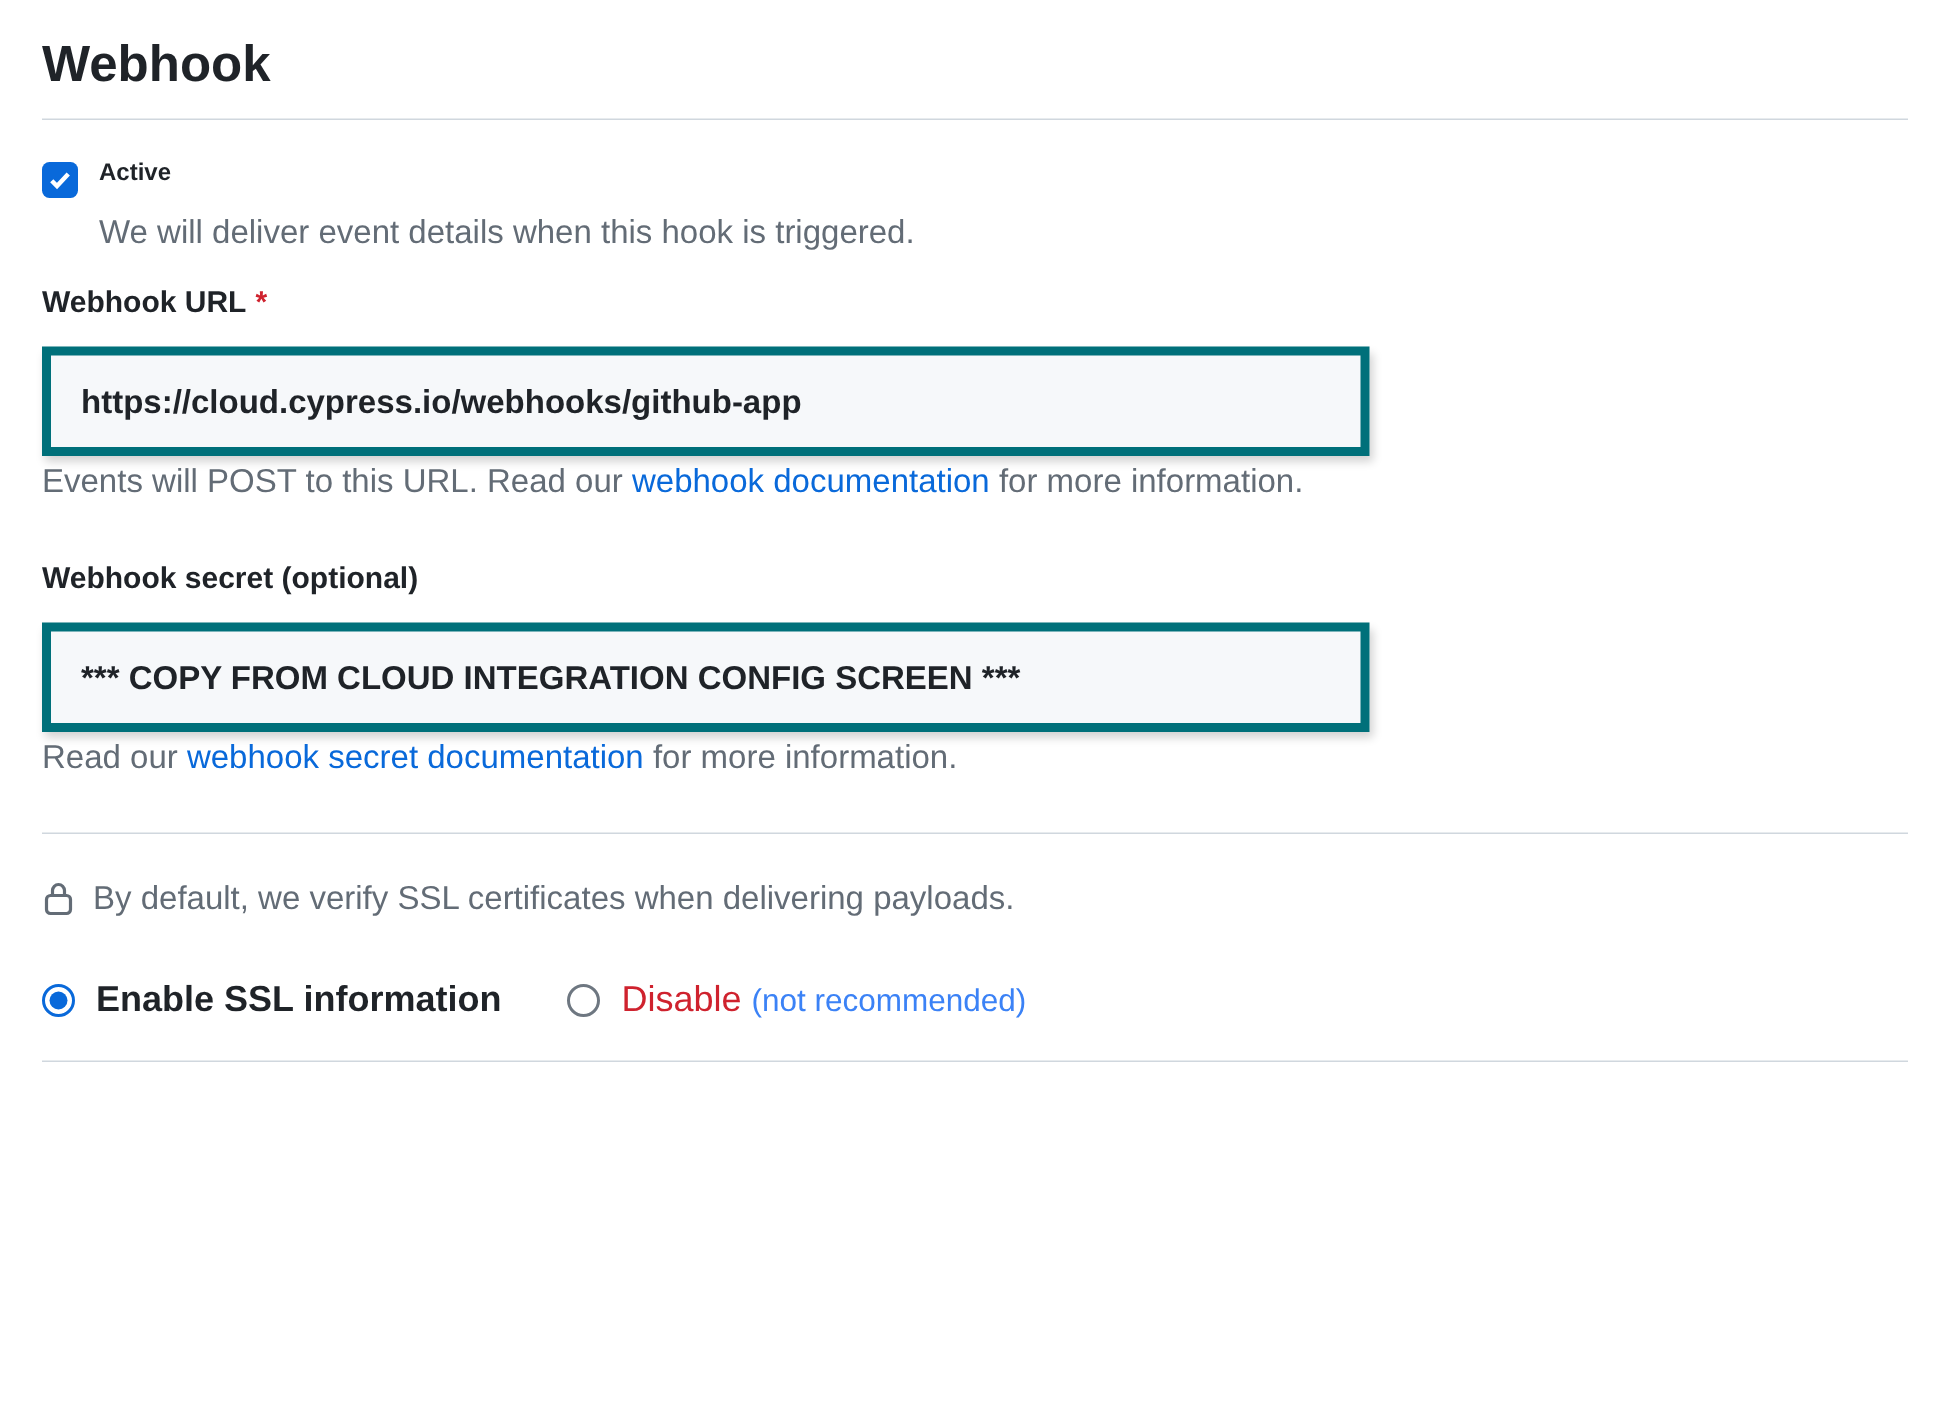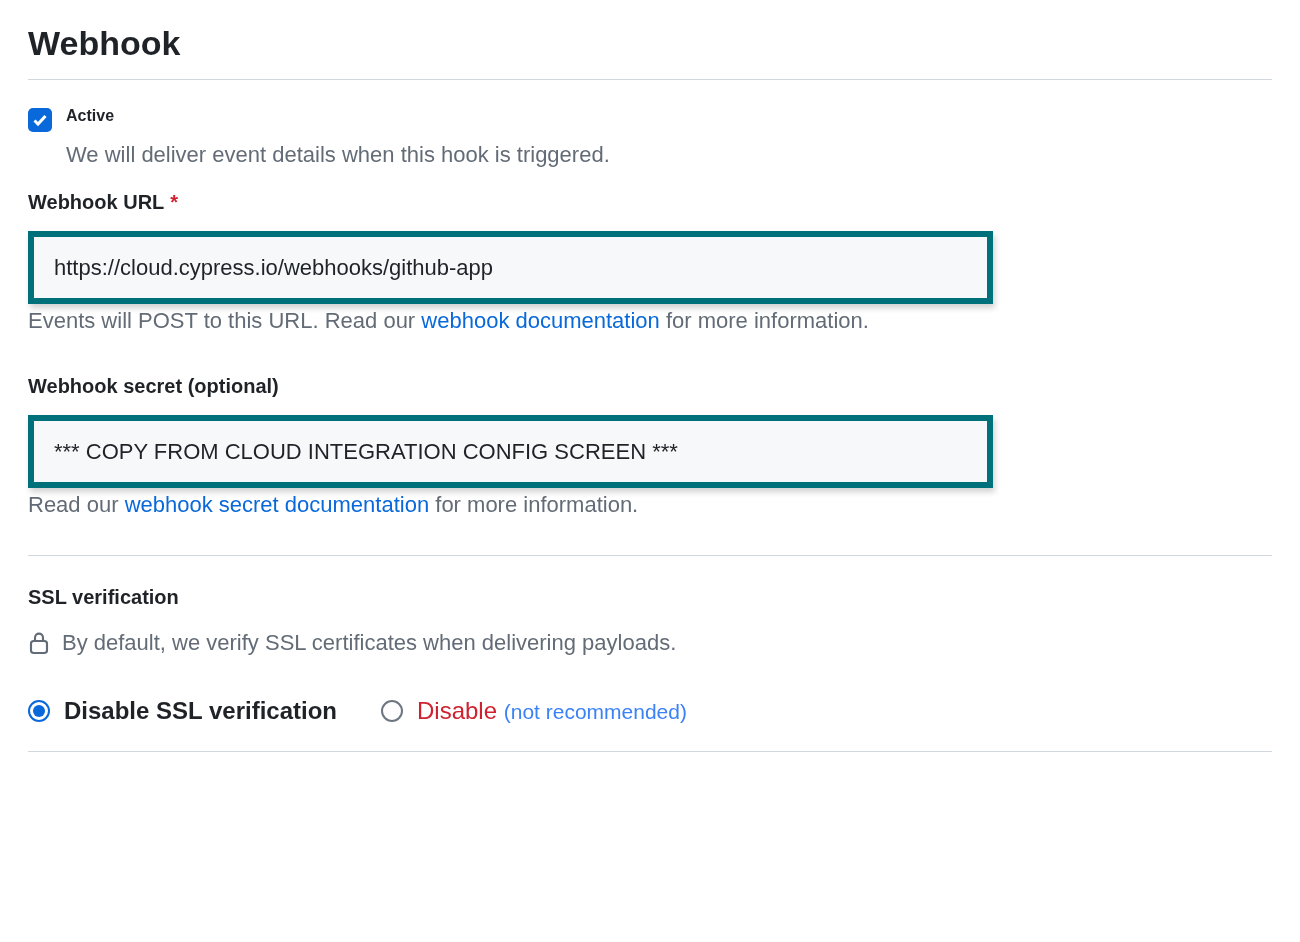--- a/index.html
+++ b/index.html
@@ -63,22 +63,23 @@
     align-items: flex-end;
     gap: 6px;
   }
   .req { color: #cf222e; font-weight: 600; }
   .highlight-box {
     border: 6px solid #00707a;
     background: #f6f8fa;
     padding: 14px 20px;
     font-size: 22px;
     color: #1f2328;
-    width: 965px;
+    width: 885px;
     box-shadow: 2px 4px 6px rgba(0,0,0,0.18);
+    font-weight: bold;
   }
   .help-text {
     color: #636c76;
     font-size: 22px;
     margin-top: 0;
     margin-bottom: 34px;
   }
   .link { color: #0969da; }
   .section-divider {
     border: none;
@@ -161,35 +162,32 @@
   <div class="field-label">
     <span>Webhook secret (optional)</span>
   </div>
   <div class="highlight-box">*** COPY FROM CLOUD INTEGRATION CONFIG SCREEN ***</div>
   <div class="help-text">
     <span>Read our </span><a class="link">webhook secret documentation</a><span> for more information.</span>
   </div>
 
   <hr class="section-divider">
 
-  <div class="field-label">
-    <span>SSL verification</span>
-  </div>
   <div class="ssl-row">
     <svg class="lock-icon" viewBox="0 0 16 18">
       <rect x="2" y="7.5" width="12" height="9" rx="2" ry="2" fill="none" stroke="#636c76" stroke-width="1.6"></rect>
       <path d="M5 7.5 V5 a3 3 0 0 1 6 0 v2.5" fill="none" stroke="#636c76" stroke-width="1.6"></path>
     </svg>
     <span>By default, we verify SSL certificates when delivering payloads.</span>
   </div>
 
   <div class="radio-row">
     <label class="radio-option">
       <span class="radio checked"></span>
-      <span class="radio-label">Disable SSL verification</span>
+      <span class="radio-label">Enable SSL information</span>
     </label>
     <label class="radio-option">
       <span class="radio"></span>
       <span class="disable-label">
         <span>Disable</span>
         <span class="not-rec">(not recommended)</span>
       </span>
     </label>
   </div>
 

